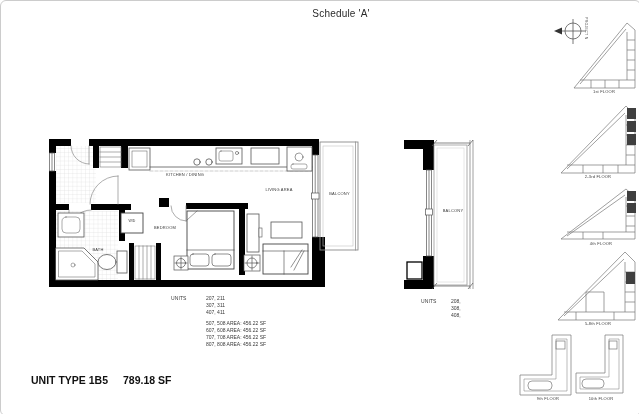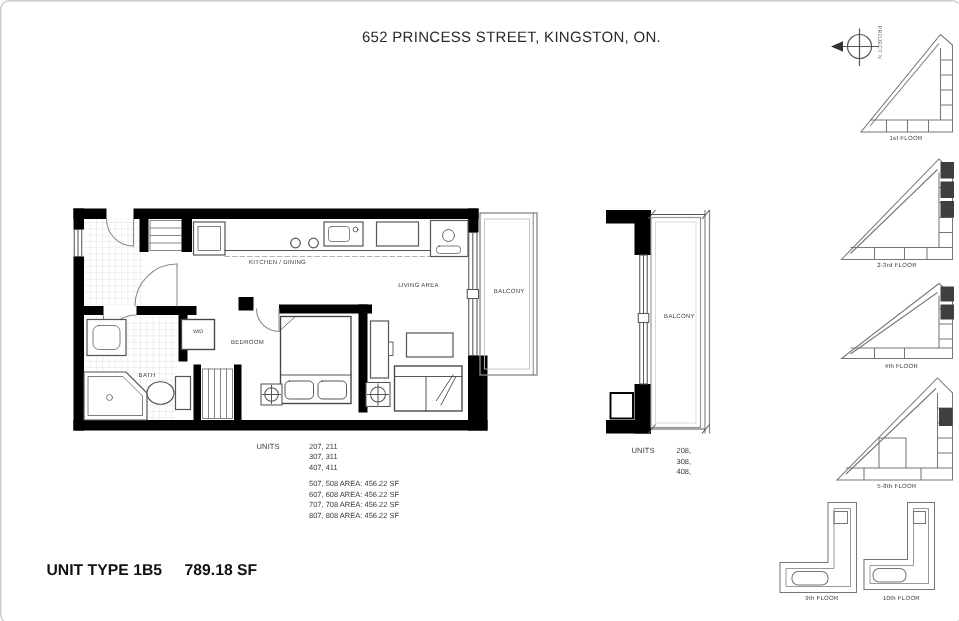--- a/index.html
+++ b/index.html
@@ -267,21 +267,21 @@
     </g>
 
     <g transform="translate(573,332)" stroke="#777" stroke-width="0.7" fill="none">
       <path d="M 2 60 L 49 60 L 49 2 L 31 2 L 31 40 L 2 40 Z"></path>
       <path d="M 6 56 L 45 56 L 45 6 L 35 6 L 35 44 L 6 44 Z" stroke-width="0.5"></path>
       <rect x="8" y="46" width="22" height="9" rx="4"></rect>
       <rect x="35" y="8" width="8" height="8"></rect>
     </g>
   </svg>
 
-  <div class="lbl c title-line" style="left:170px;top:19px;width:340px;">652 PRINCESS STREET, KINGSTON, ON.</div>
+  <div class="lbl c title-line" style="left:170px;top:7px;width:340px;">Schedule 'A'</div>
 
   <div class="lbl c tiny" style="left:144px;top:172px;width:80px;">KITCHEN / DINING</div>
   <div class="lbl c tiny" style="left:248px;top:187px;width:60px;">LIVING AREA</div>
   <div class="lbl c tiny" style="left:144px;top:225px;width:40px;">BEDROOM</div>
   <div class="lbl c tiny" style="left:77px;top:247px;width:40px;">BATH</div>
   <div class="lbl c" style="left:120px;top:218px;width:22px;font-size:3.5px;">W/D</div>
   <div class="lbl c tiny" style="left:320px;top:191px;width:37px;">BALCONY</div>
   <div class="lbl c tiny" style="left:434px;top:208px;width:36px;">BALCONY</div>
 
   <div class="lbl tiny5" style="left:170px;top:295px;">UNITS</div>

